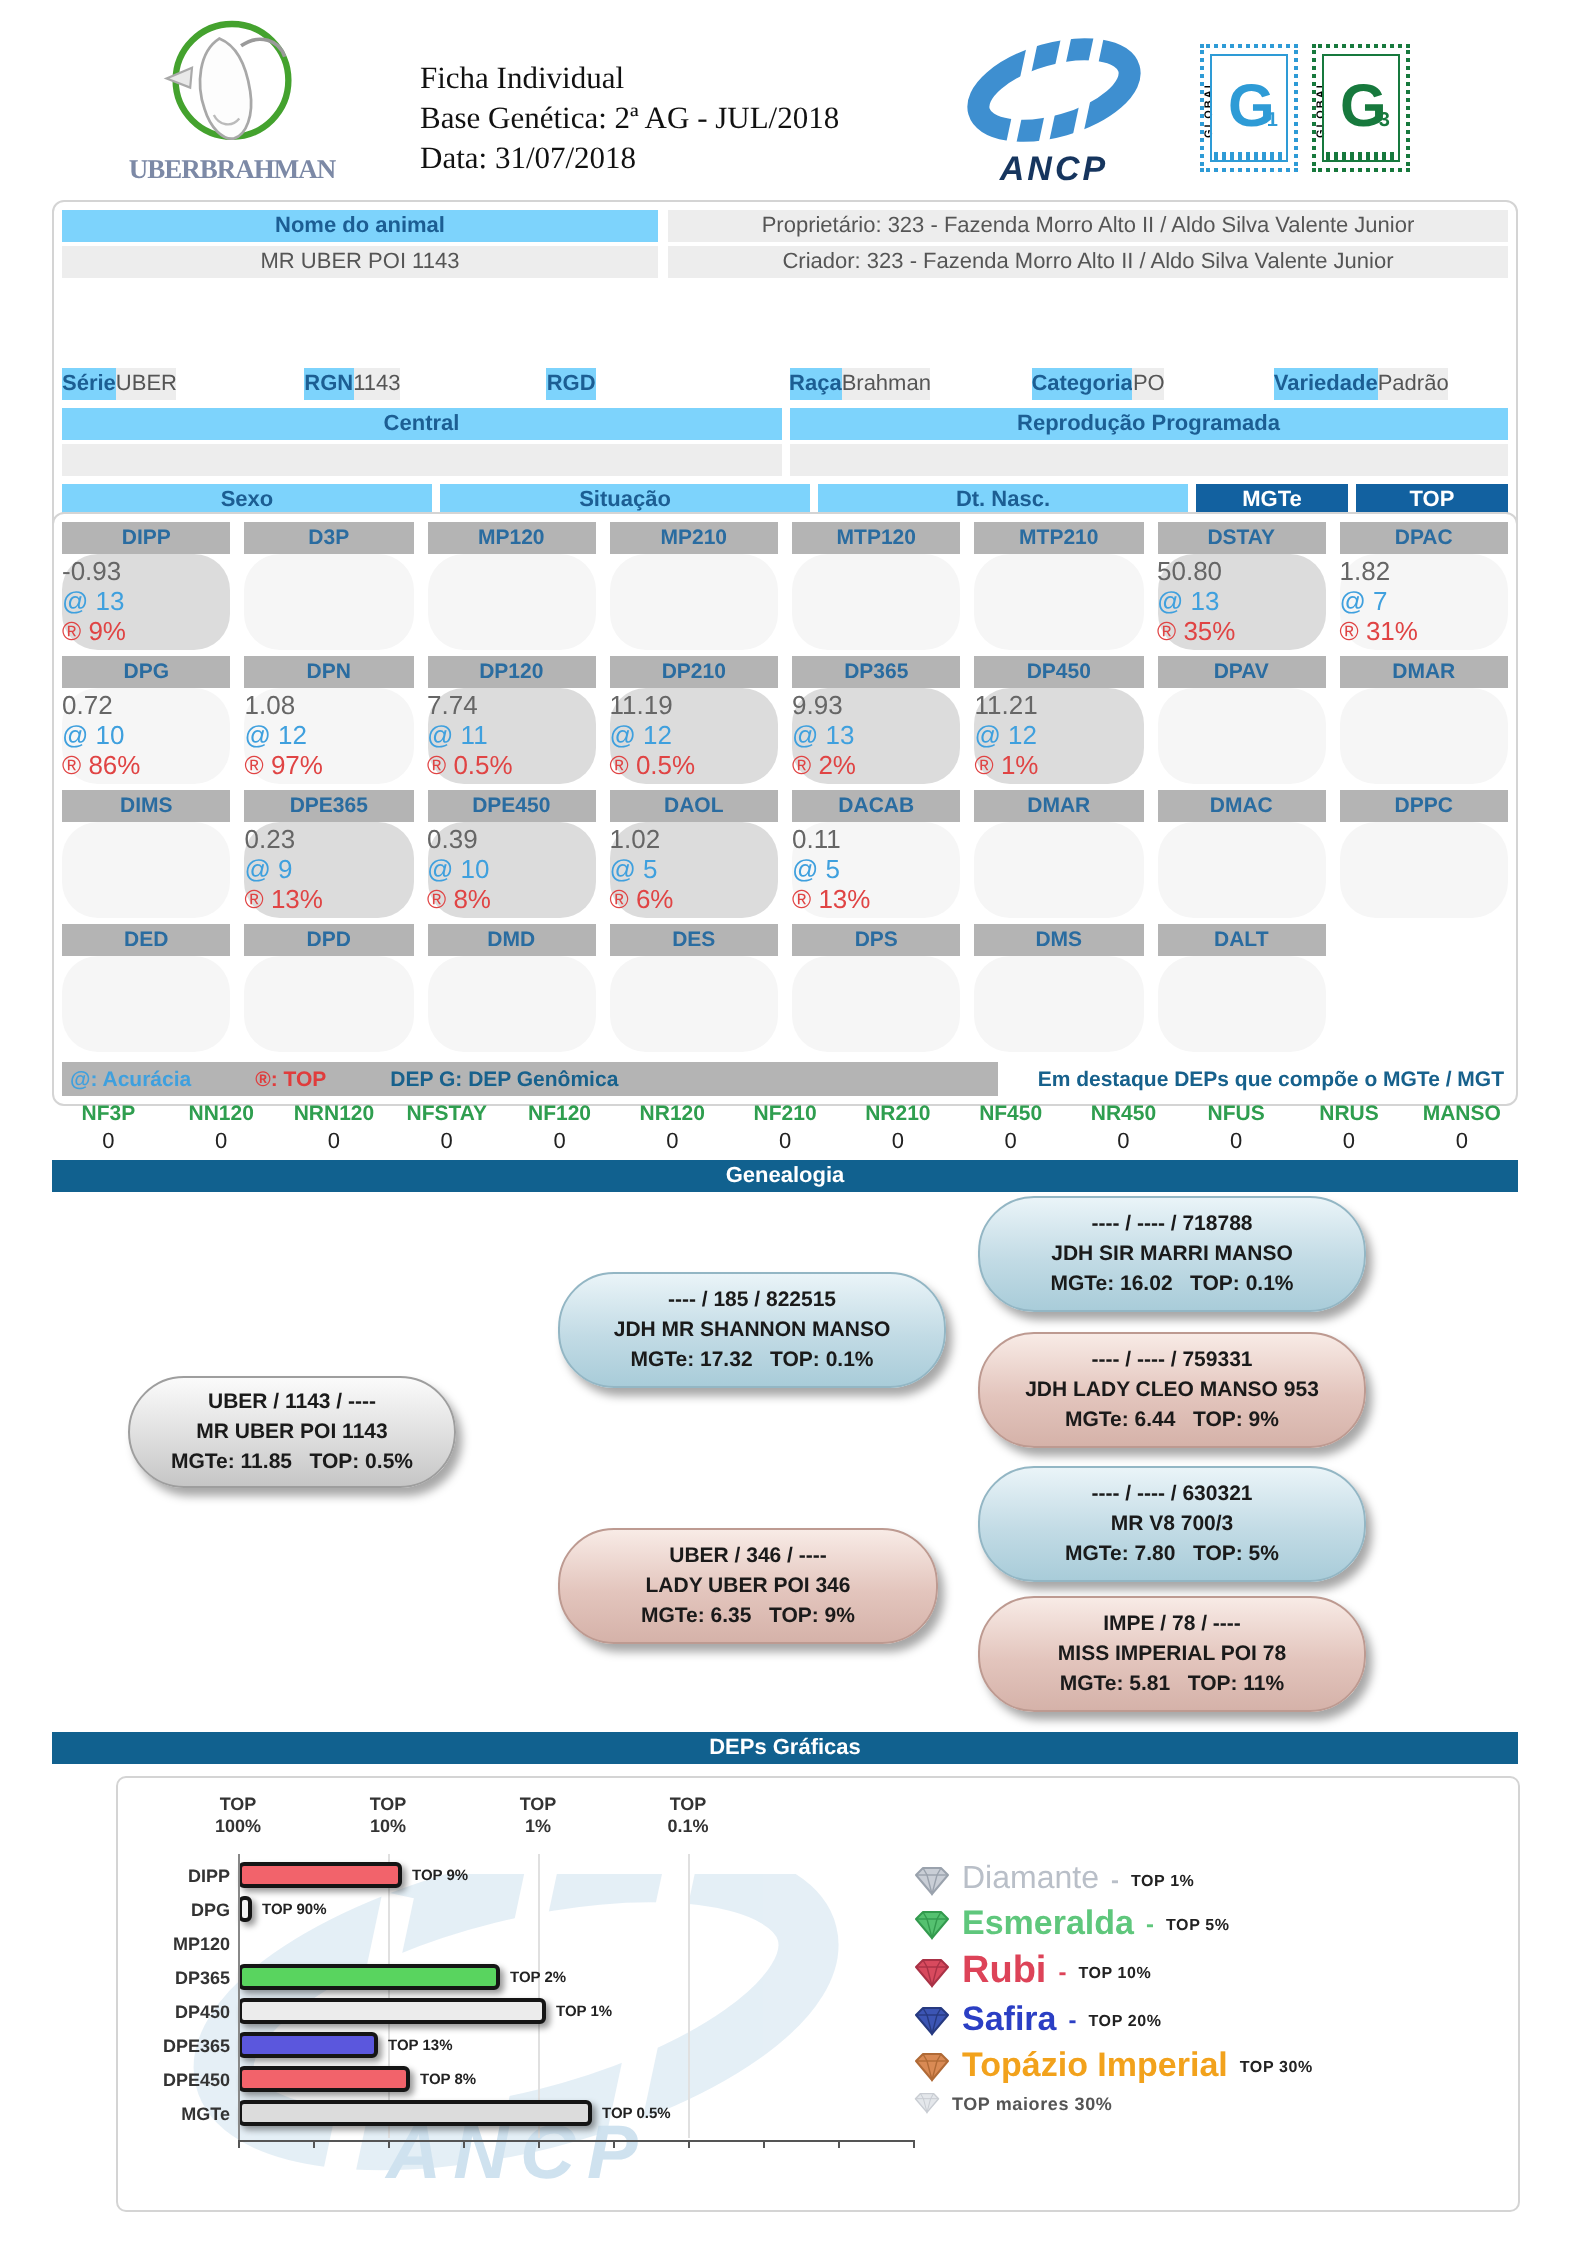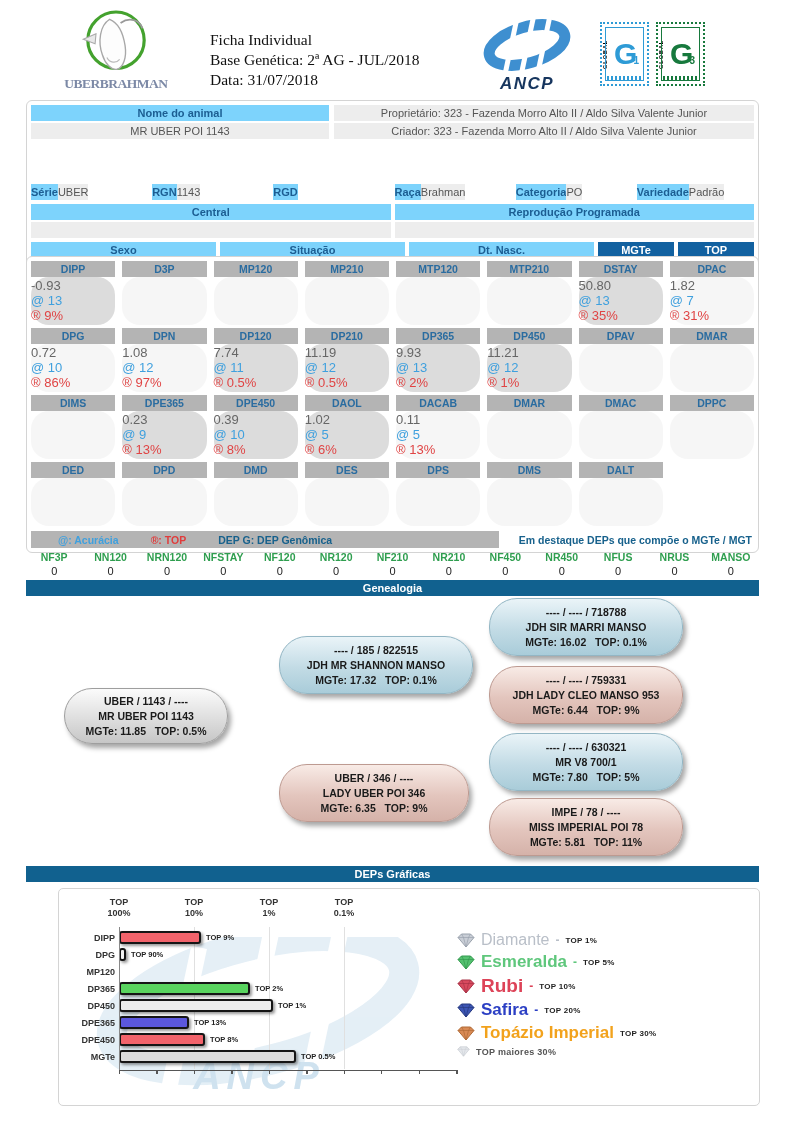--- a/index.html
+++ b/index.html
@@ -44,21 +44,21 @@
   
   .dep-panel{position:absolute;left:26px;top:256px;width:733px;border:1px solid #d4d4d4;border-radius:6px;padding:4px;box-sizing:border-box;background:#fff;}
   .dep-grid{display:grid;grid-template-columns:repeat(8,1fr);column-gap:7px;row-gap:3px;}
   .dep-head{background:#b4b4b4;color:#2a6ca0;font-weight:bold;font-size:10.5px;text-align:center;line-height:16px;height:16px;}
   .dep-body{background:#f6f6f6;height:47px;font-size:13px;padding-top:1px;border-radius:18px;}
   .dep-body.hl{background:#dcdcdc;}
   .dep-val{color:#666;line-height:15px;height:15px;}
   .dep-acc{color:#3fa0de;line-height:15px;height:15px;}
   .dep-top{color:#e04444;line-height:15px;height:15px;}
   .legend-row{display:flex;justify-content:space-between;align-items:center;margin-top:5px;}
-  .legend-gray{background:#b4b4b4;height:17px;display:flex;align-items:center;gap:32px;padding:0 27px;width:468px;box-sizing:border-box;font-size:10.5px;font-weight:bold;}
+  .legend-gray{background:#b4b4b4;height:17px;display:flex;align-items:center;gap:32px;padding:0 4px;width:468px;box-sizing:border-box;font-size:10.5px;font-weight:bold;}
   .lg-acc{color:#3fa0de;}.lg-top{color:#e03c3c;}.lg-depg{color:#17618c;}
   .destaque{font-size:10.5px;font-weight:bold;color:#17618c;padding-right:2px;}
 
   
   .nf-table{position:absolute;left:26px;top:550px;width:733px;}
   .nf-row{display:flex;}
   .nf-h{flex:1;text-align:center;font-size:10.5px;font-weight:bold;color:#2f9e4f;line-height:14px;}
   .nf-v{flex:1;text-align:center;font-size:11px;color:#222;line-height:15px;}
 
   
@@ -548,21 +548,21 @@
         <div class="pill-name">JDH SIR MARRI MANSO</div>
         <div class="pill-stats">MGTe: 16.02   TOP: 0.1%</div>
       </div>
       <div class="pill female p4">
         <div class="pill-reg">---- / ---- / 759331</div>
         <div class="pill-name">JDH LADY CLEO MANSO 953</div>
         <div class="pill-stats">MGTe: 6.44   TOP: 9%</div>
       </div>
       <div class="pill male p5">
         <div class="pill-reg">---- / ---- / 630321</div>
-        <div class="pill-name">MR V8 700/1</div>
+        <div class="pill-name">MR V8 700/3</div>
         <div class="pill-stats">MGTe: 7.80   TOP: 5%</div>
       </div>
       <div class="pill female p6">
         <div class="pill-reg">IMPE / 78 / ----</div>
         <div class="pill-name">MISS IMPERIAL POI 78</div>
         <div class="pill-stats">MGTe: 5.81   TOP: 11%</div>
       </div>
     </div>
 
   <div class="section-bar bar-chart">DEPs Gráficas</div>

